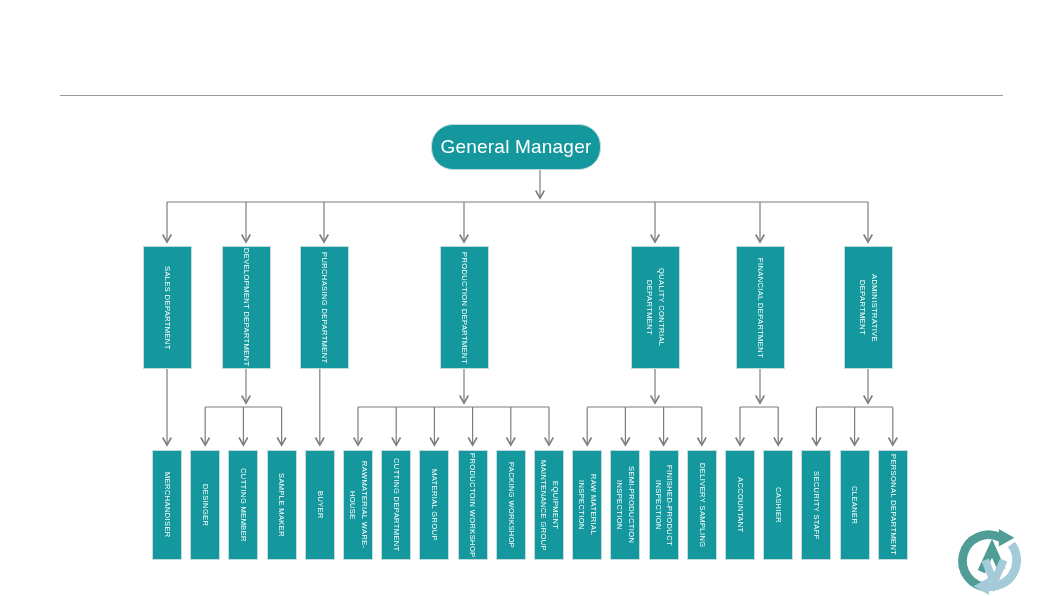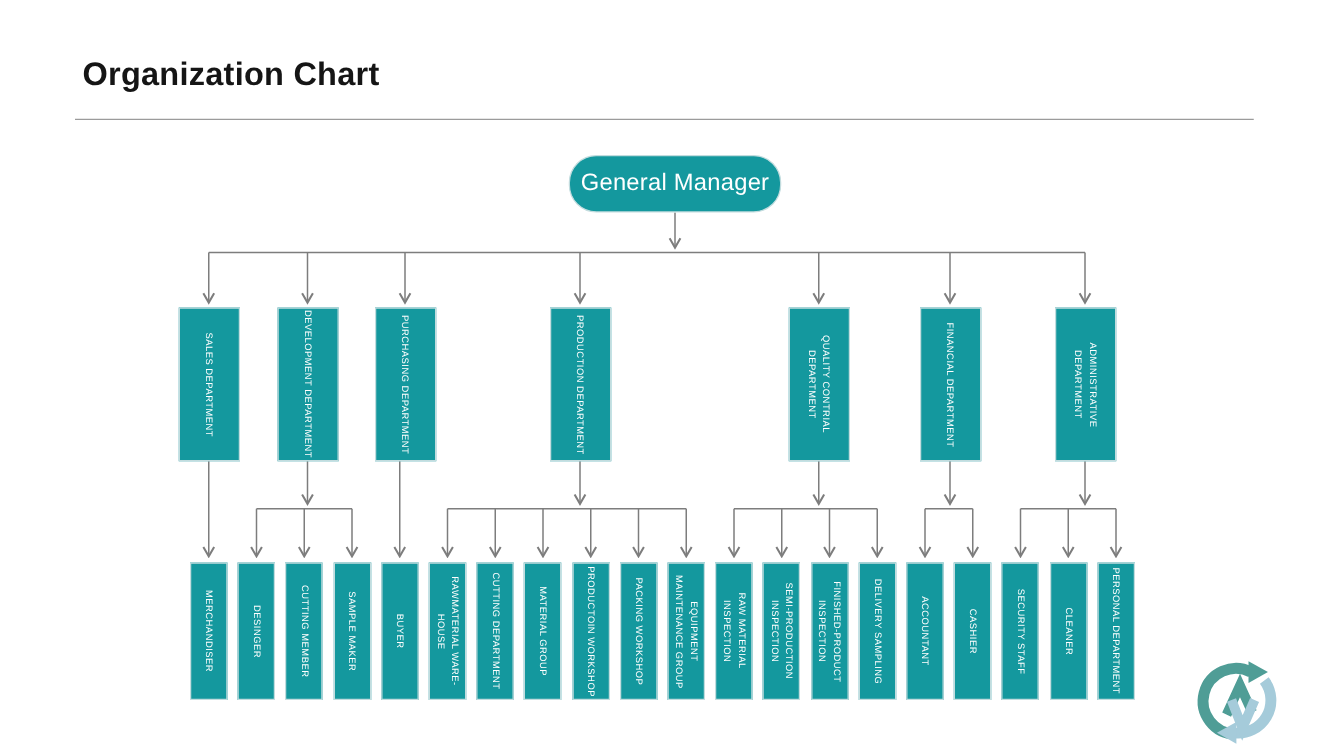--- a/index.html
+++ b/index.html
@@ -42,21 +42,20 @@
     line-height:1.55;
     text-transform:uppercase;
   }
   #logo{position:absolute;left:954px;top:526px;}
 </style>
 </head>
 <body>
 
 <div class="page">
 
-  <h1 class="title">Organization Chart</h1>
   <div class="rule"></div>
 
   <div id="chart">
     <svg id="connectors" width="1060" height="596">
         <defs>
           <marker id="arr" viewBox="0 0 10 10" refX="7.5" refY="5" markerWidth="9" markerHeight="9" orient="auto-start-reverse">
   <path d="M1.5,1 L8.5,5 L1.5,9" fill="none" stroke="#7d7d7d" stroke-width="1.5"></path>
           </marker>
         </defs>
         <line x1="540" y1="170" x2="540" y2="197" stroke="#7d7d7d" stroke-width="1.2" fill="none" marker-end="url(#arr)"></line>
@@ -92,21 +91,21 @@
         <line x1="760" y1="369" x2="760" y2="402" stroke="#7d7d7d" stroke-width="1.2" fill="none" marker-end="url(#arr)"></line>
         <line x1="740" y1="407" x2="778.2" y2="407" stroke="#7d7d7d" stroke-width="1.2" fill="none"></line>
         <line x1="740" y1="407" x2="740" y2="444" stroke="#7d7d7d" stroke-width="1.2" fill="none" marker-end="url(#arr)"></line>
         <line x1="778.2" y1="407" x2="778.2" y2="444" stroke="#7d7d7d" stroke-width="1.2" fill="none" marker-end="url(#arr)"></line>
         <line x1="868" y1="369" x2="868" y2="402" stroke="#7d7d7d" stroke-width="1.2" fill="none" marker-end="url(#arr)"></line>
         <line x1="816.4000000000001" y1="407" x2="892.8000000000001" y2="407" stroke="#7d7d7d" stroke-width="1.2" fill="none"></line>
         <line x1="816.4000000000001" y1="407" x2="816.4000000000001" y2="444" stroke="#7d7d7d" stroke-width="1.2" fill="none" marker-end="url(#arr)"></line>
         <line x1="854.6" y1="407" x2="854.6" y2="444" stroke="#7d7d7d" stroke-width="1.2" fill="none" marker-end="url(#arr)"></line>
         <line x1="892.8000000000001" y1="407" x2="892.8000000000001" y2="444" stroke="#7d7d7d" stroke-width="1.2" fill="none" marker-end="url(#arr)"></line>
       </svg>
-    <div class="node gm" id="gm-node" style="left:455px;top:124px;width:170px;height:46px;border-radius:22px;">General Manager</div>
+    <div class="node gm" id="gm-node" style="left:431px;top:124px;width:170px;height:46px;border-radius:22px;">General Manager</div>
 
   <div class="node vert" style="left: 142.5px; top: 246px; width: 49px; height: 123px;">SALES DEPARTMENT</div>
       <div class="node vert" style="left: 152px; top: 450px; width: 30px; height: 110px;">MERCHANDISER</div>
       <div class="node vert" style="left: 221.5px; top: 246px; width: 49px; height: 123px;">DEVELOPMENT DEPARTMENT</div>
       <div class="node vert" style="left: 190.2px; top: 450px; width: 30px; height: 110px;">DESINGER</div>
       <div class="node vert" style="left: 228.4px; top: 450px; width: 30px; height: 110px;">CUTTING MEMBER</div>
       <div class="node vert" style="left: 266.6px; top: 450px; width: 30px; height: 110px;">SAMPLE MAKER</div>
       <div class="node vert" style="left: 299.5px; top: 246px; width: 49px; height: 123px;">PURCHASING DEPARTMENT</div>
       <div class="node vert" style="left: 304.8px; top: 450px; width: 30px; height: 110px;">BUYER</div>
       <div class="node vert" style="left: 439.5px; top: 246px; width: 49px; height: 123px;">PRODUCTION DEPARTMENT</div>

